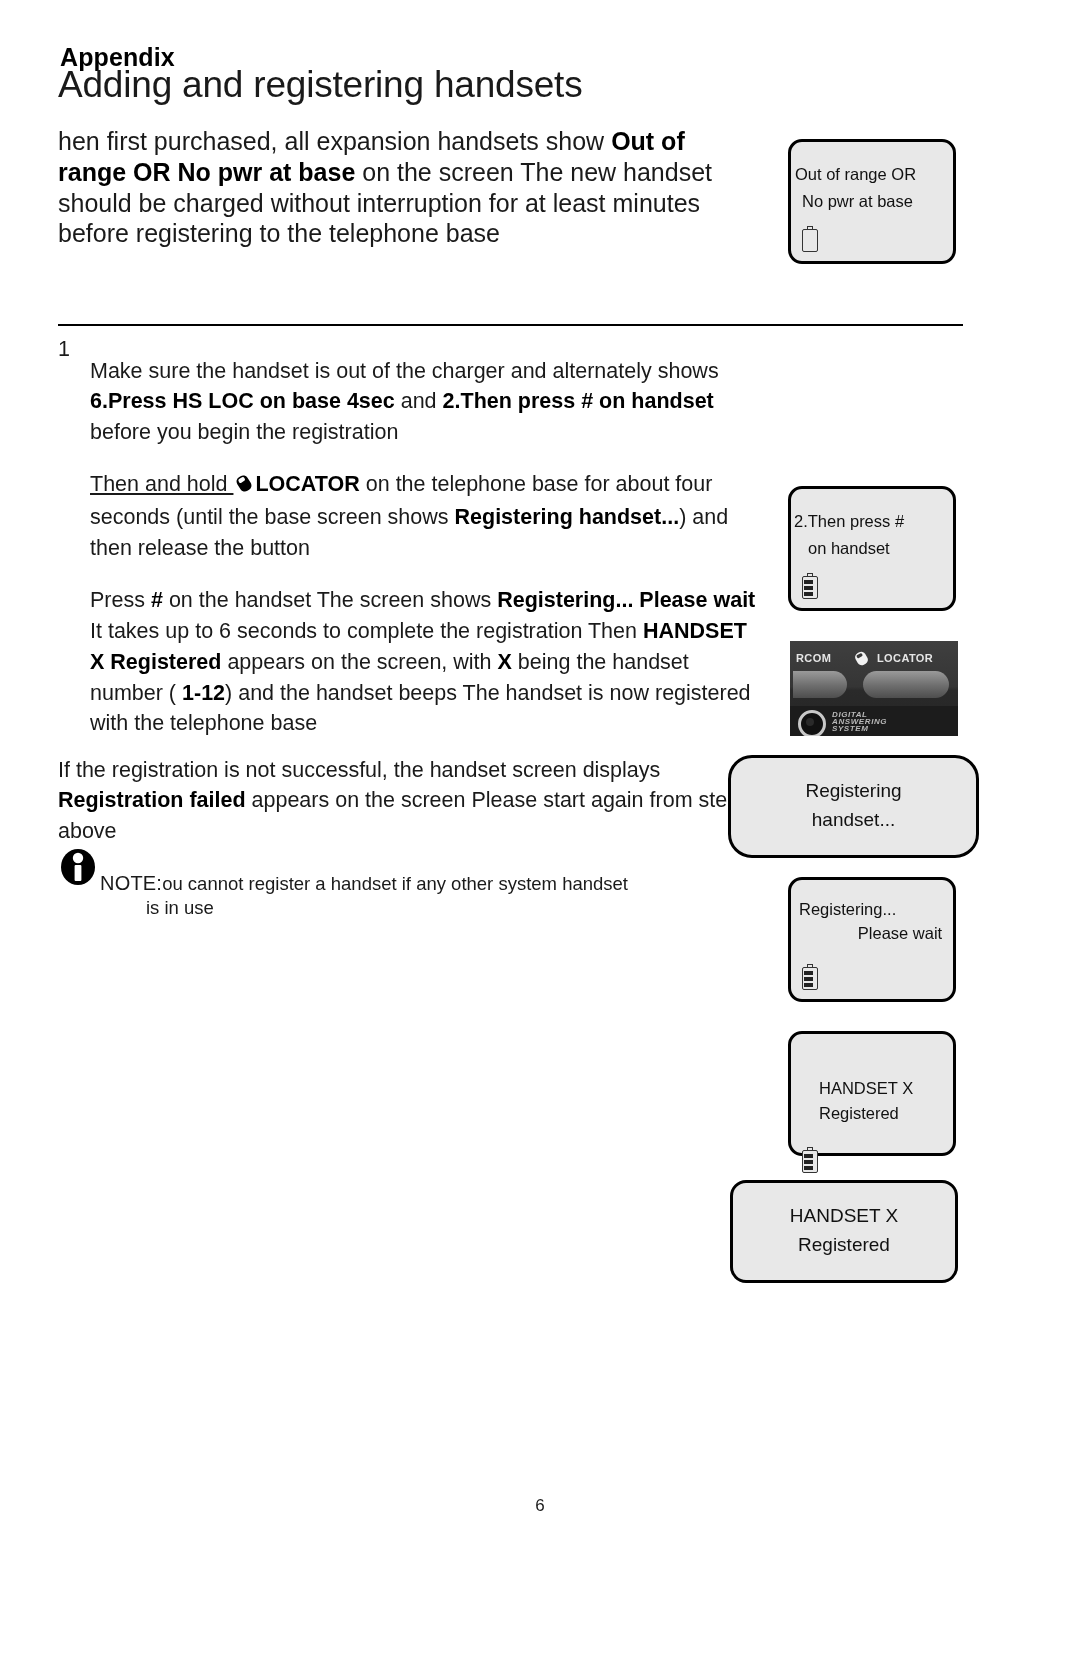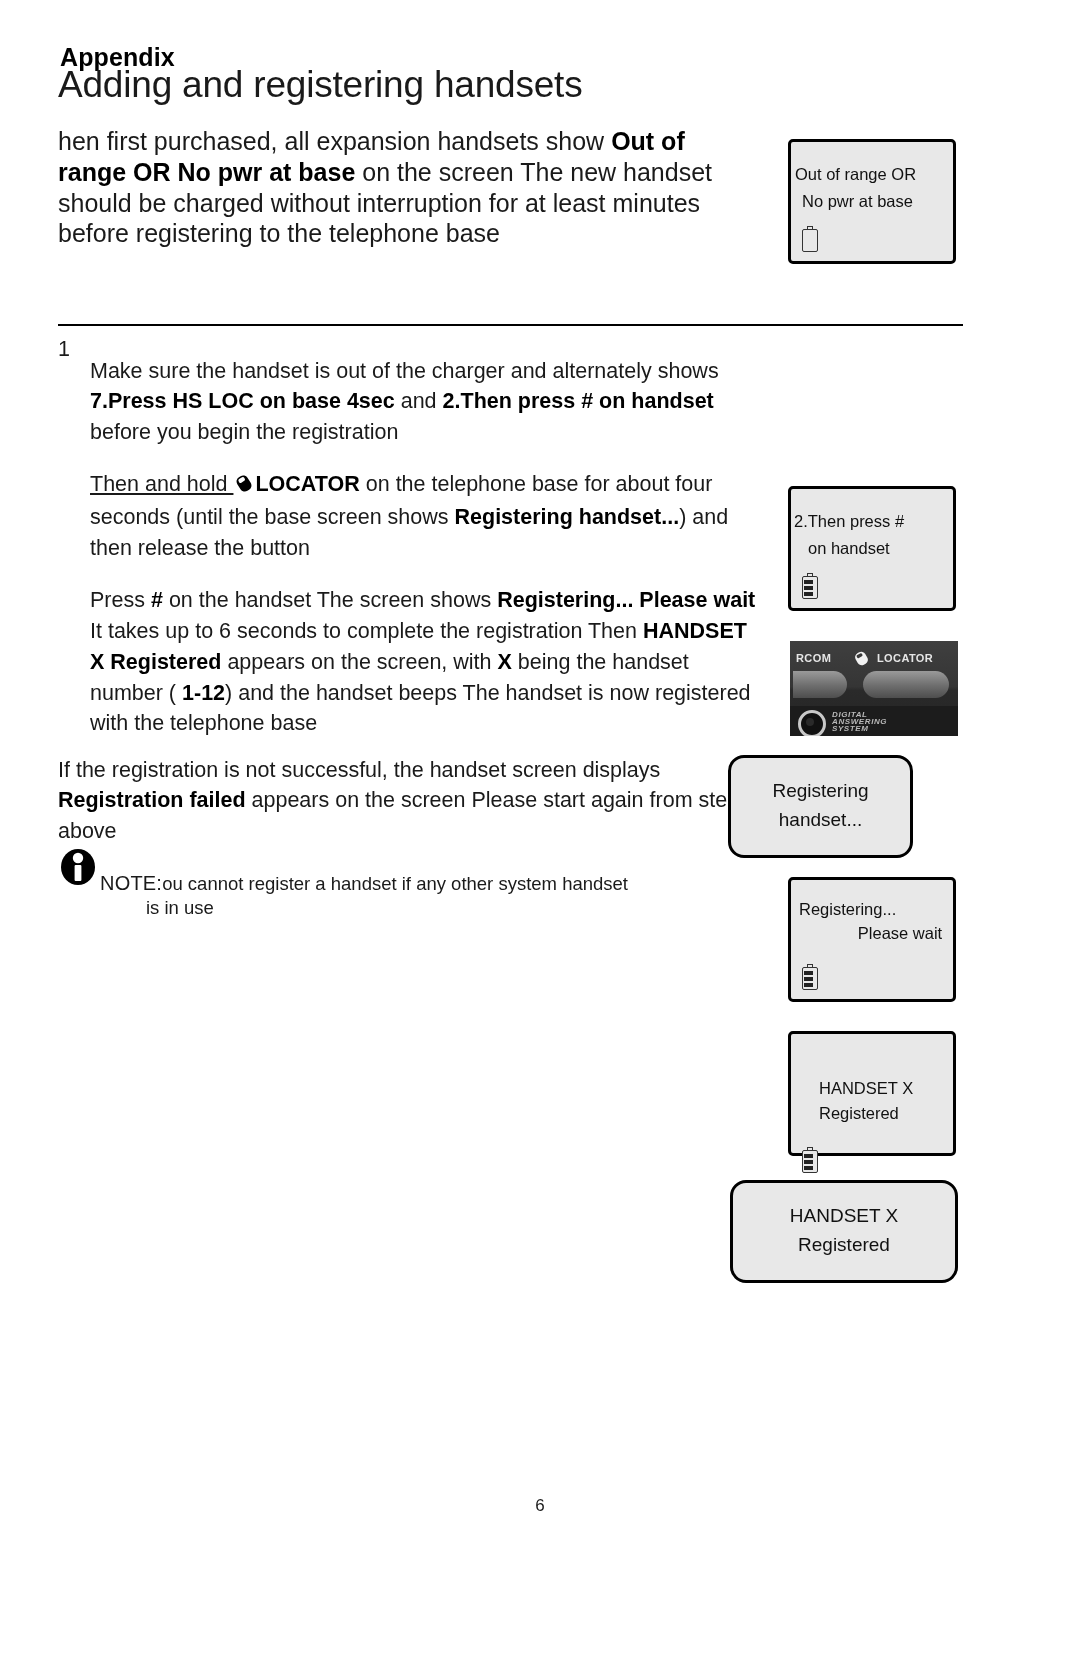--- a/index.html
+++ b/index.html
@@ -62,21 +62,21 @@
     font-size:18.5px;line-height:24px;color:#1a1a1a;
   }
   .note-text .lbl{font-size:20px;letter-spacing:.2px;}
   .note-text .cont{display:block;margin-left:46px;}
 
   
   .lcd{
     position:absolute;
     background:#e8e8e8;
     border:3px solid #000;
-    border-radius:5px;
+    border-radius:14px;
     box-sizing:border-box;
   }
   .lcd .ln{
     position:absolute;left:0;width:100%;
     font-size:16.5px;color:#111;
     white-space:nowrap;
   }
   .batt{position:absolute;}
 
   
@@ -150,21 +150,21 @@
       <span>hen first purchased, all expansion handsets show </span><b>Out of range OR No pwr at base</b><span> on the screen   The new handset should be charged without interruption for at least minutes before registering to the telephone base</span>
     </p>
   </div>
 
   <div class="sec-rule"></div>
 
   <div class="steps">
     <div class="step">
       <div class="step-num">1</div>
       <div class="step-body">
-        <p><span>Make sure the handset   is out of the charger and alternately shows </span><b>7.Press HS LOC on base 4sec</b><span> and </span><b>2.Then press # on handset</b><span> before you begin   the registration</span></p>
+        <p><span>Make sure the handset   is out of the charger and alternately shows </span><b>6.Press HS LOC on base 4sec</b><span> and </span><b>2.Then press # on handset</b><span> before you begin   the registration</span></p>
 
         <p class="sub"><span class="u">Then and hold </span><span class="hs-ico"><svg width="22" height="19" viewBox="0 0 22 19">
                 <g transform="rotate(-32 11 9.5)">
                   <rect x="5" y="1.5" width="12" height="16" rx="5" fill="#000"></rect>
                   <rect x="7.6" y="3.2" width="6.6" height="4.2" rx="1.6" fill="#fff"></rect>
                 </g>
               </svg></span><b>LOCATOR</b><span> on the telephone base for about four seconds (until the base screen shows </span><b>Registering handset...</b><span>) and then release the button</span></p>
 
         <p class="sub"><span>Press </span><b>#</b><span> on the handset The screen shows   </span><b>Registering... Please wait</b><span> It takes up to 6 seconds to complete the registration Then   </span><b>HANDSET X Registered</b><span> appears on the screen, with  </span><b>X</b><span> being the handset number ( </span><b>1-12</b><span>) and the handset beeps   The handset is now registered with the telephone base</span></p>
       </div>
@@ -228,21 +228,21 @@
     <div class="strip">
       <div class="dial" style="left:8px;top:4px;width:22px;height:22px;">
         <div class="dialin" style="left:5px;top:5px;width:8px;height:8px;"></div>
       </div>
       <div class="das" style="left:42px;top:5px;">DIGITAL</div>
       <div class="das" style="left:42px;top:12px;">ANSWERING</div>
       <div class="das" style="left:42px;top:19px;">SYSTEM</div>
     </div>
   </div>
 
-  <div class="lcd" style="left:728px;top:755px;width:185px;height:103px;border-radius:16px;">
+  <div class="lcd" style="left:728px;top:755px;width:251px;height:103px;border-radius:24px;">
     <div class="ln" style="left:0;top:22px;text-align:center;font-size:19px;">Registering</div>
     <div class="ln" style="left:0;top:51px;text-align:center;font-size:19px;">handset...</div>
   </div>
 
   <div class="lcd" style="left:788px;top:877px;width:168px;height:125px;">
     <div class="ln" style="left:8px;top:20px;text-align:left;">Registering...</div>
     <div class="ln" style="left:28px;top:44px;text-align:center;">Please wait</div>
     <div class="batt" style="left:11px;top:84px;width:17px;height:27px;">
       <div class="cap"></div>
         <div class="body"></div>

